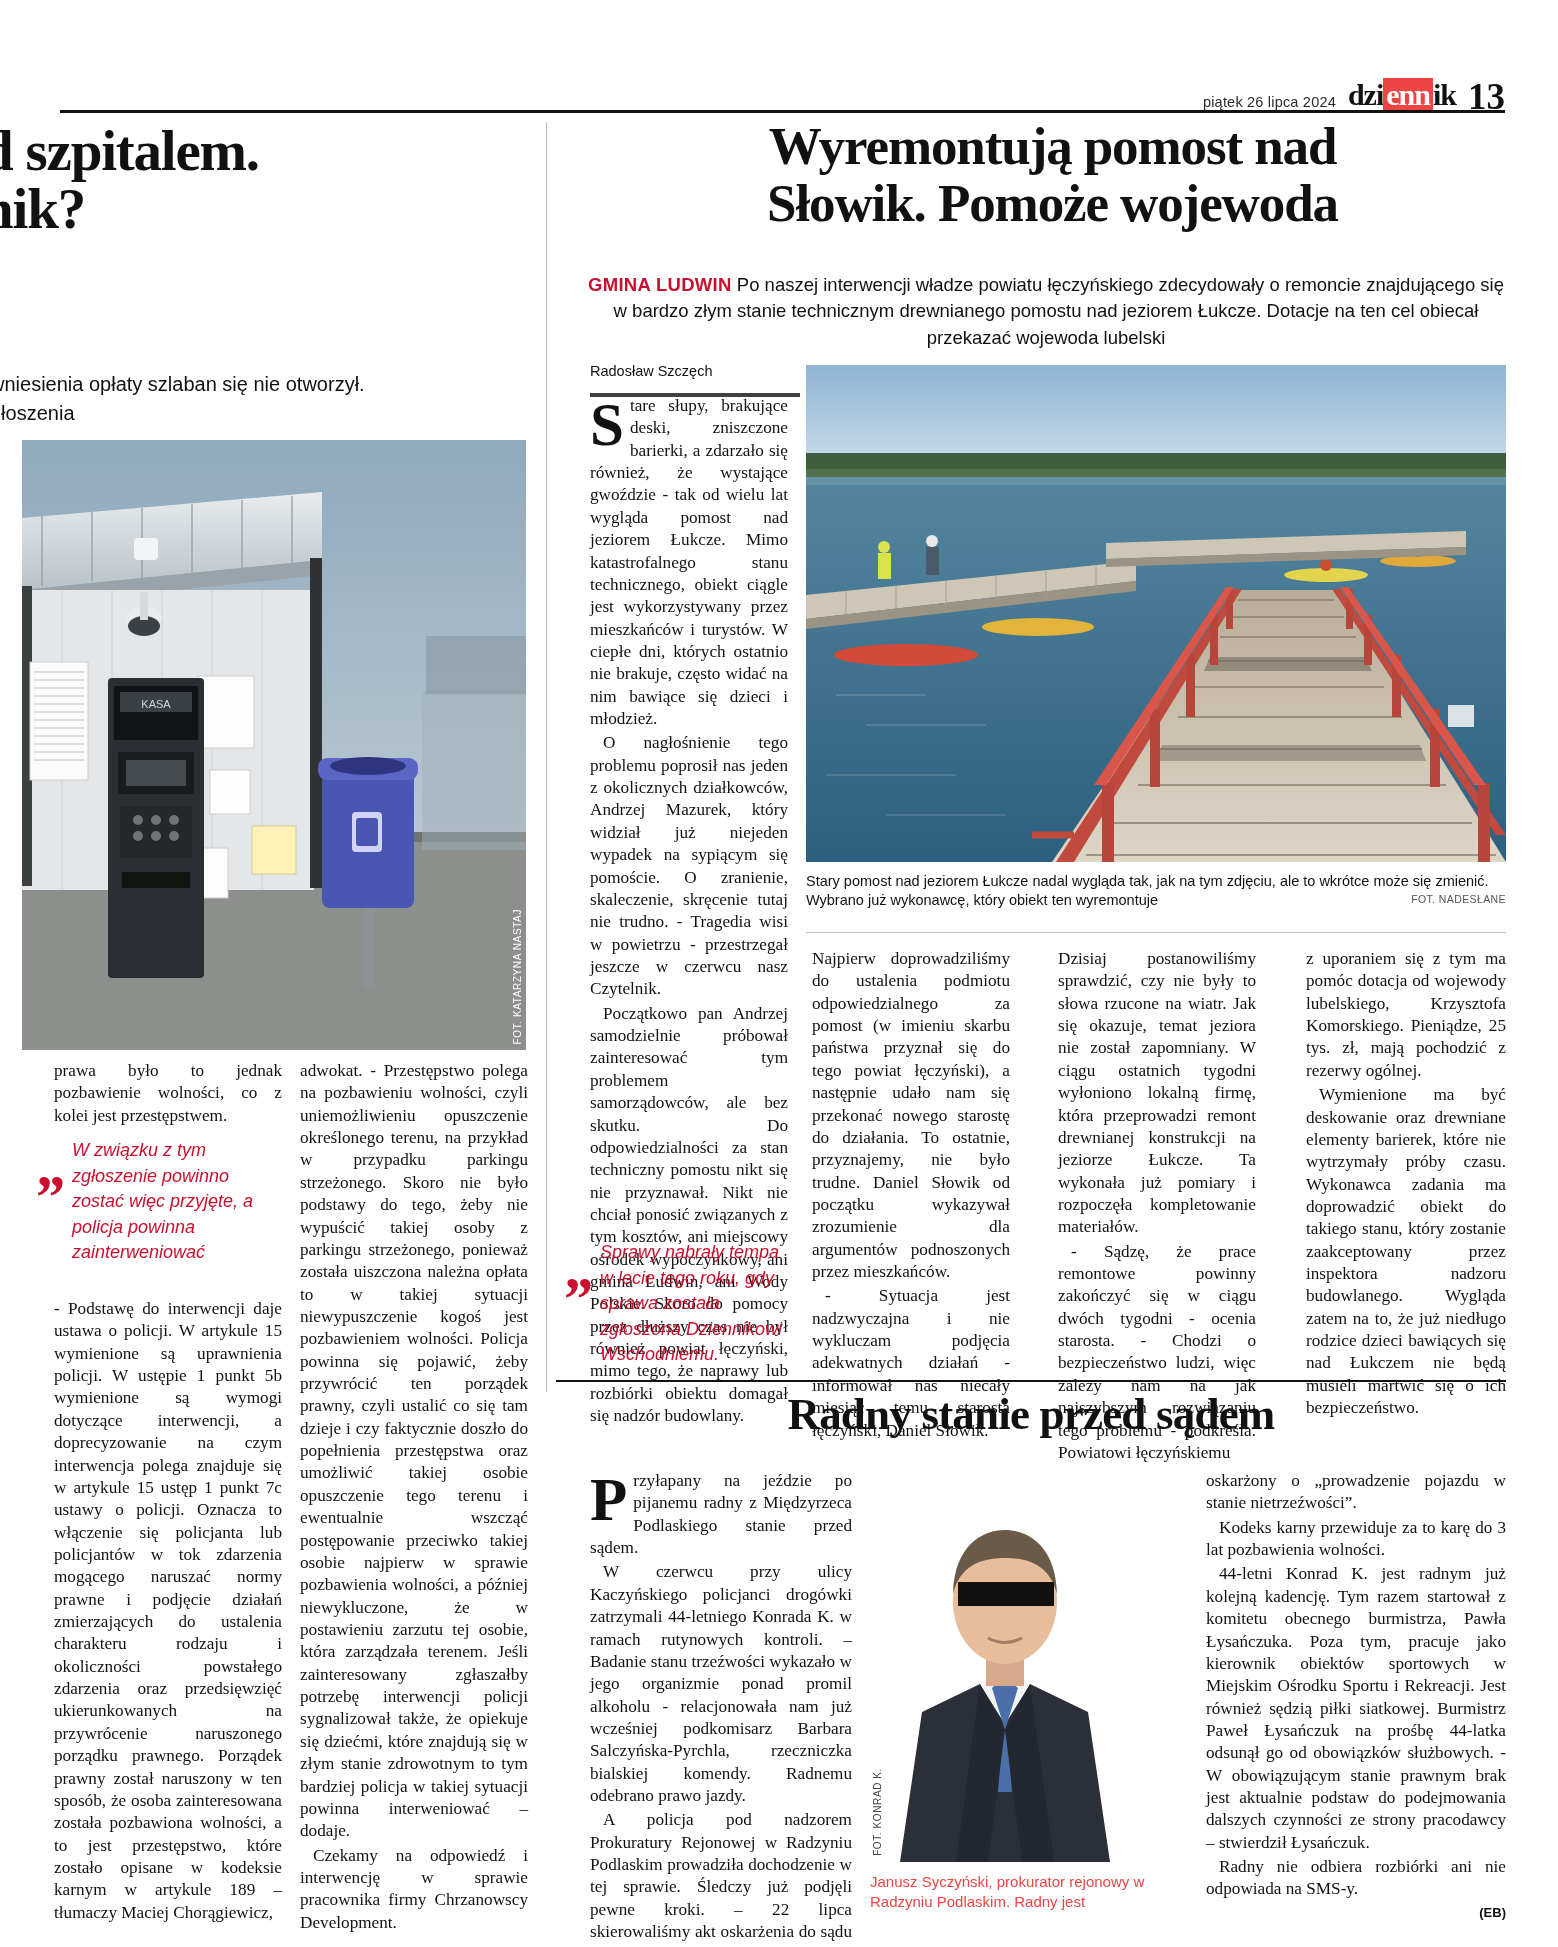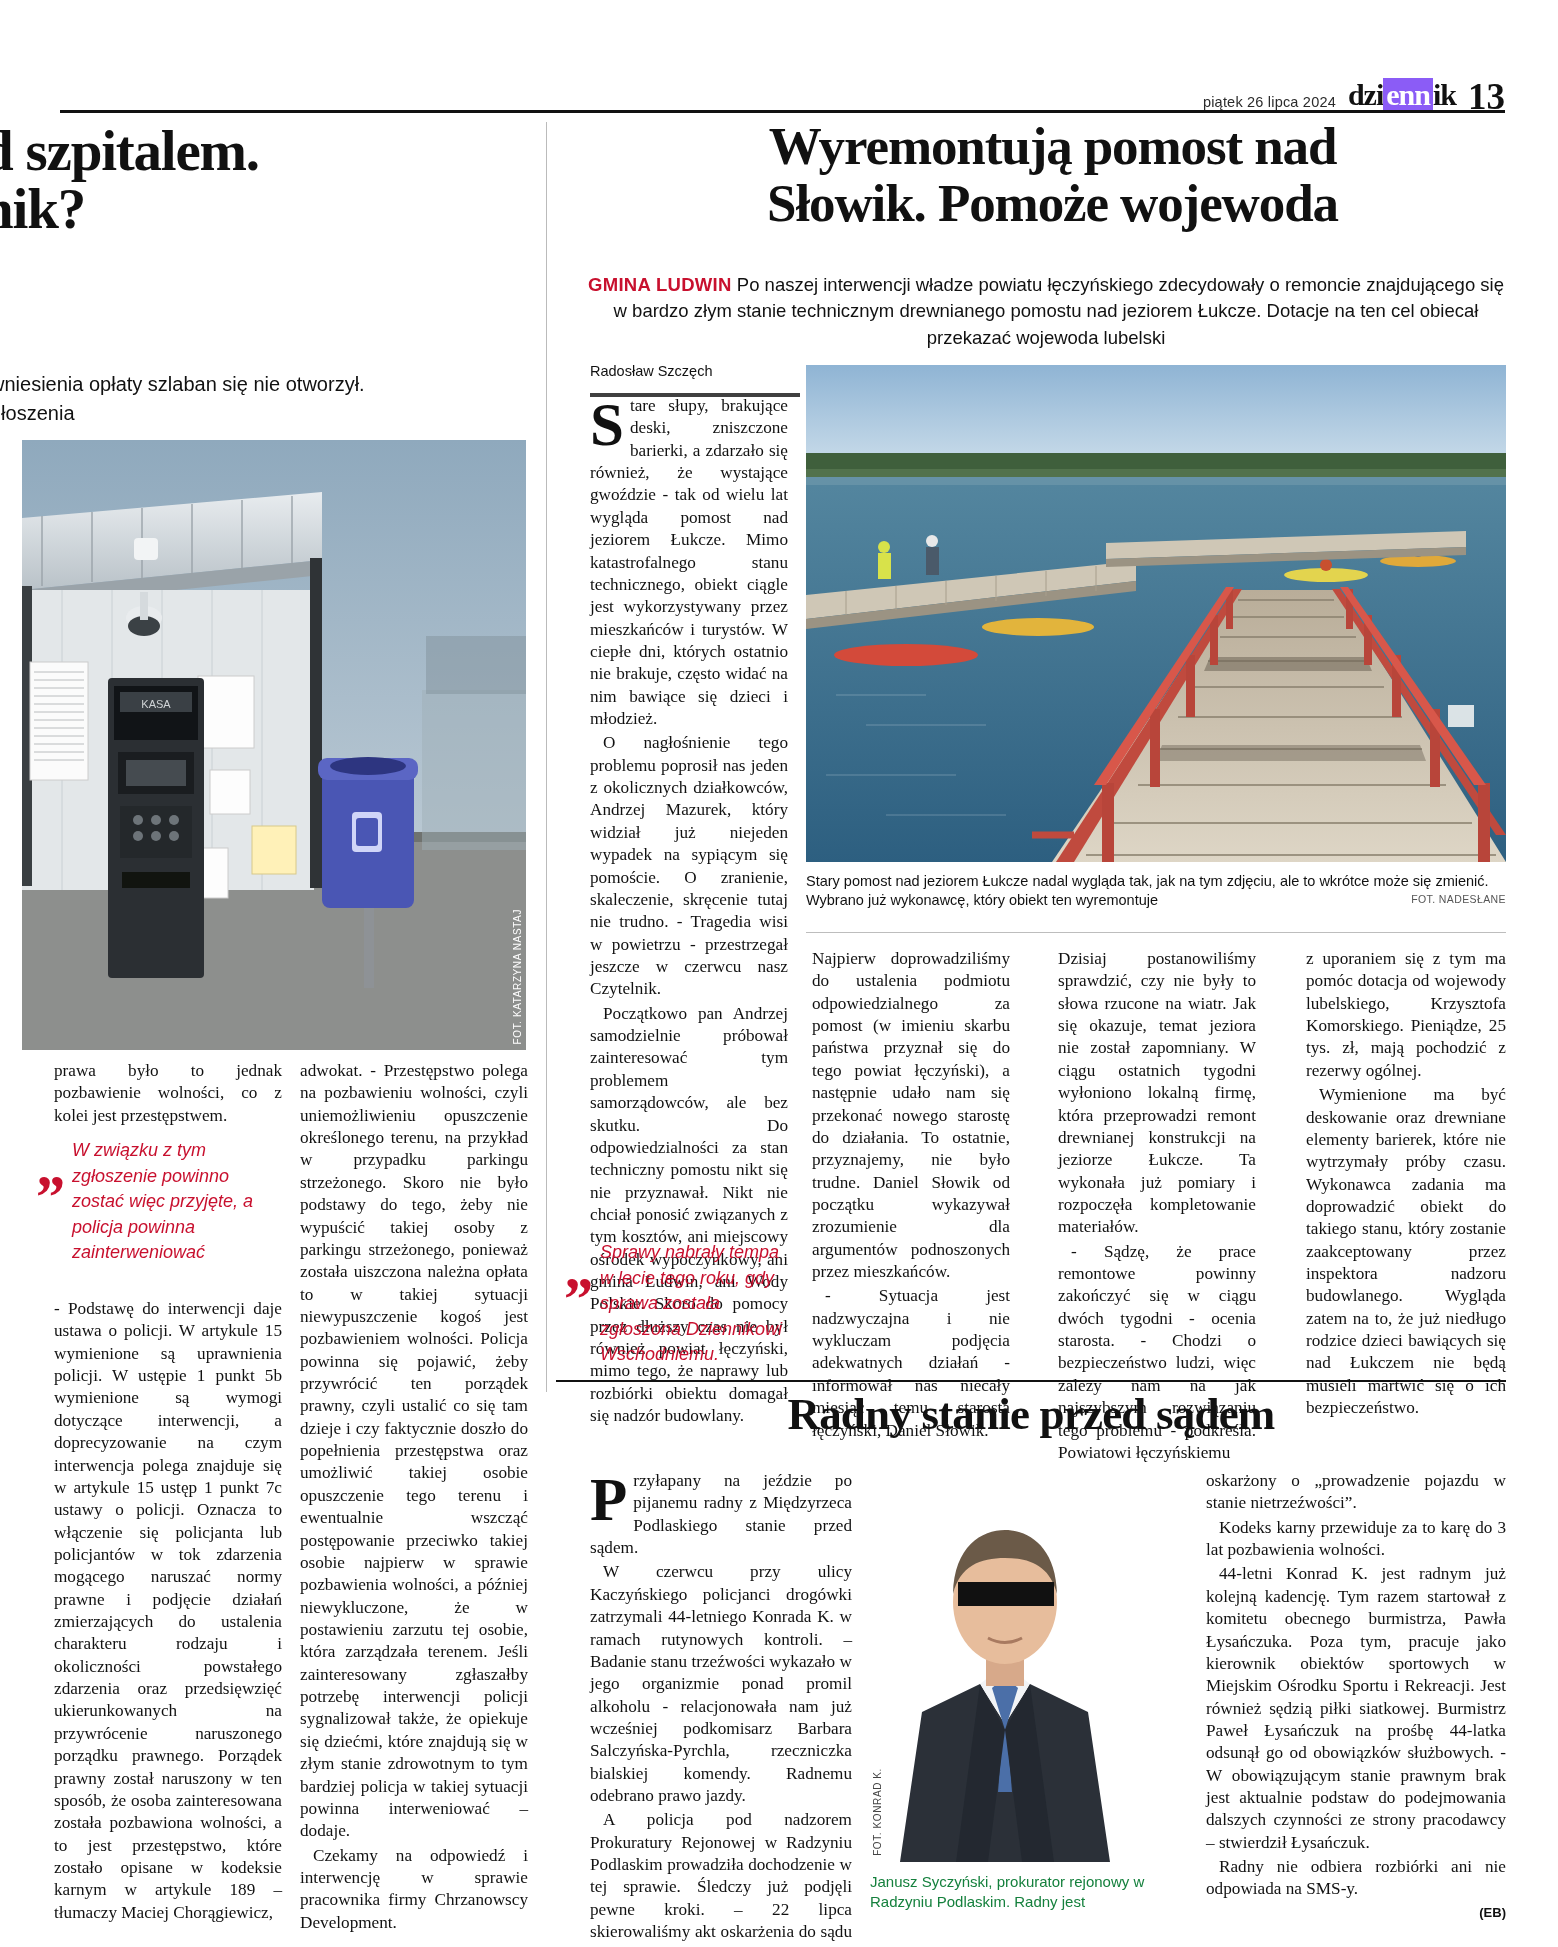--- a/index.html
+++ b/index.html
@@ -22,21 +22,21 @@
   }
   .masthead .date{
     font-size:14.5px;color:#2b2b2b;letter-spacing:.2px;padding-bottom:3px;
   }
   .masthead .brand{
     font-family:"Liberation Serif", serif;
     font-weight:bold;font-size:30px;letter-spacing:-1px;color:#111;
     padding-bottom:1px;
   }
   .masthead .brand .ink{
-    background:#8b5cf6;color:#fff;padding:0 3px;
+    background:#ef4444;color:#fff;padding:0 3px;
   }
   .masthead .pagenum{
     font-family:"Liberation Serif", serif;
     font-weight:bold;font-size:37px;color:#111;line-height:.9;
   }
   .rule-top{
     position:absolute;left:60px;top:110px;width:1445px;height:3px;background:#111;
   }
 
   
@@ -133,21 +133,21 @@
     position:absolute;left:556px;top:1388px;width:950px;text-align:center;
     font-family:"Liberation Serif", serif;font-weight:bold;font-size:45px;
     letter-spacing:-.8px;color:#111;
   }
   .photo-portrait{
     position:absolute;left:870px;top:1462px;width:270px;height:400px;
     overflow:hidden;background:#cfd3d6;
   }
   .cap2{
     position:absolute;left:870px;top:1872px;width:300px;
-    font-family:"Liberation Sans", sans-serif;font-size:15px;line-height:1.32;color:#15803d;
+    font-family:"Liberation Sans", sans-serif;font-size:15px;line-height:1.32;color:#ef4444;
   }
   .eb{
     font-family:"Liberation Sans", sans-serif;font-weight:bold;font-size:13px;
     text-align:right;display:block;margin-top:4px;
   }
 </style>
 </head>
 <body>
 
 <div class="page">

